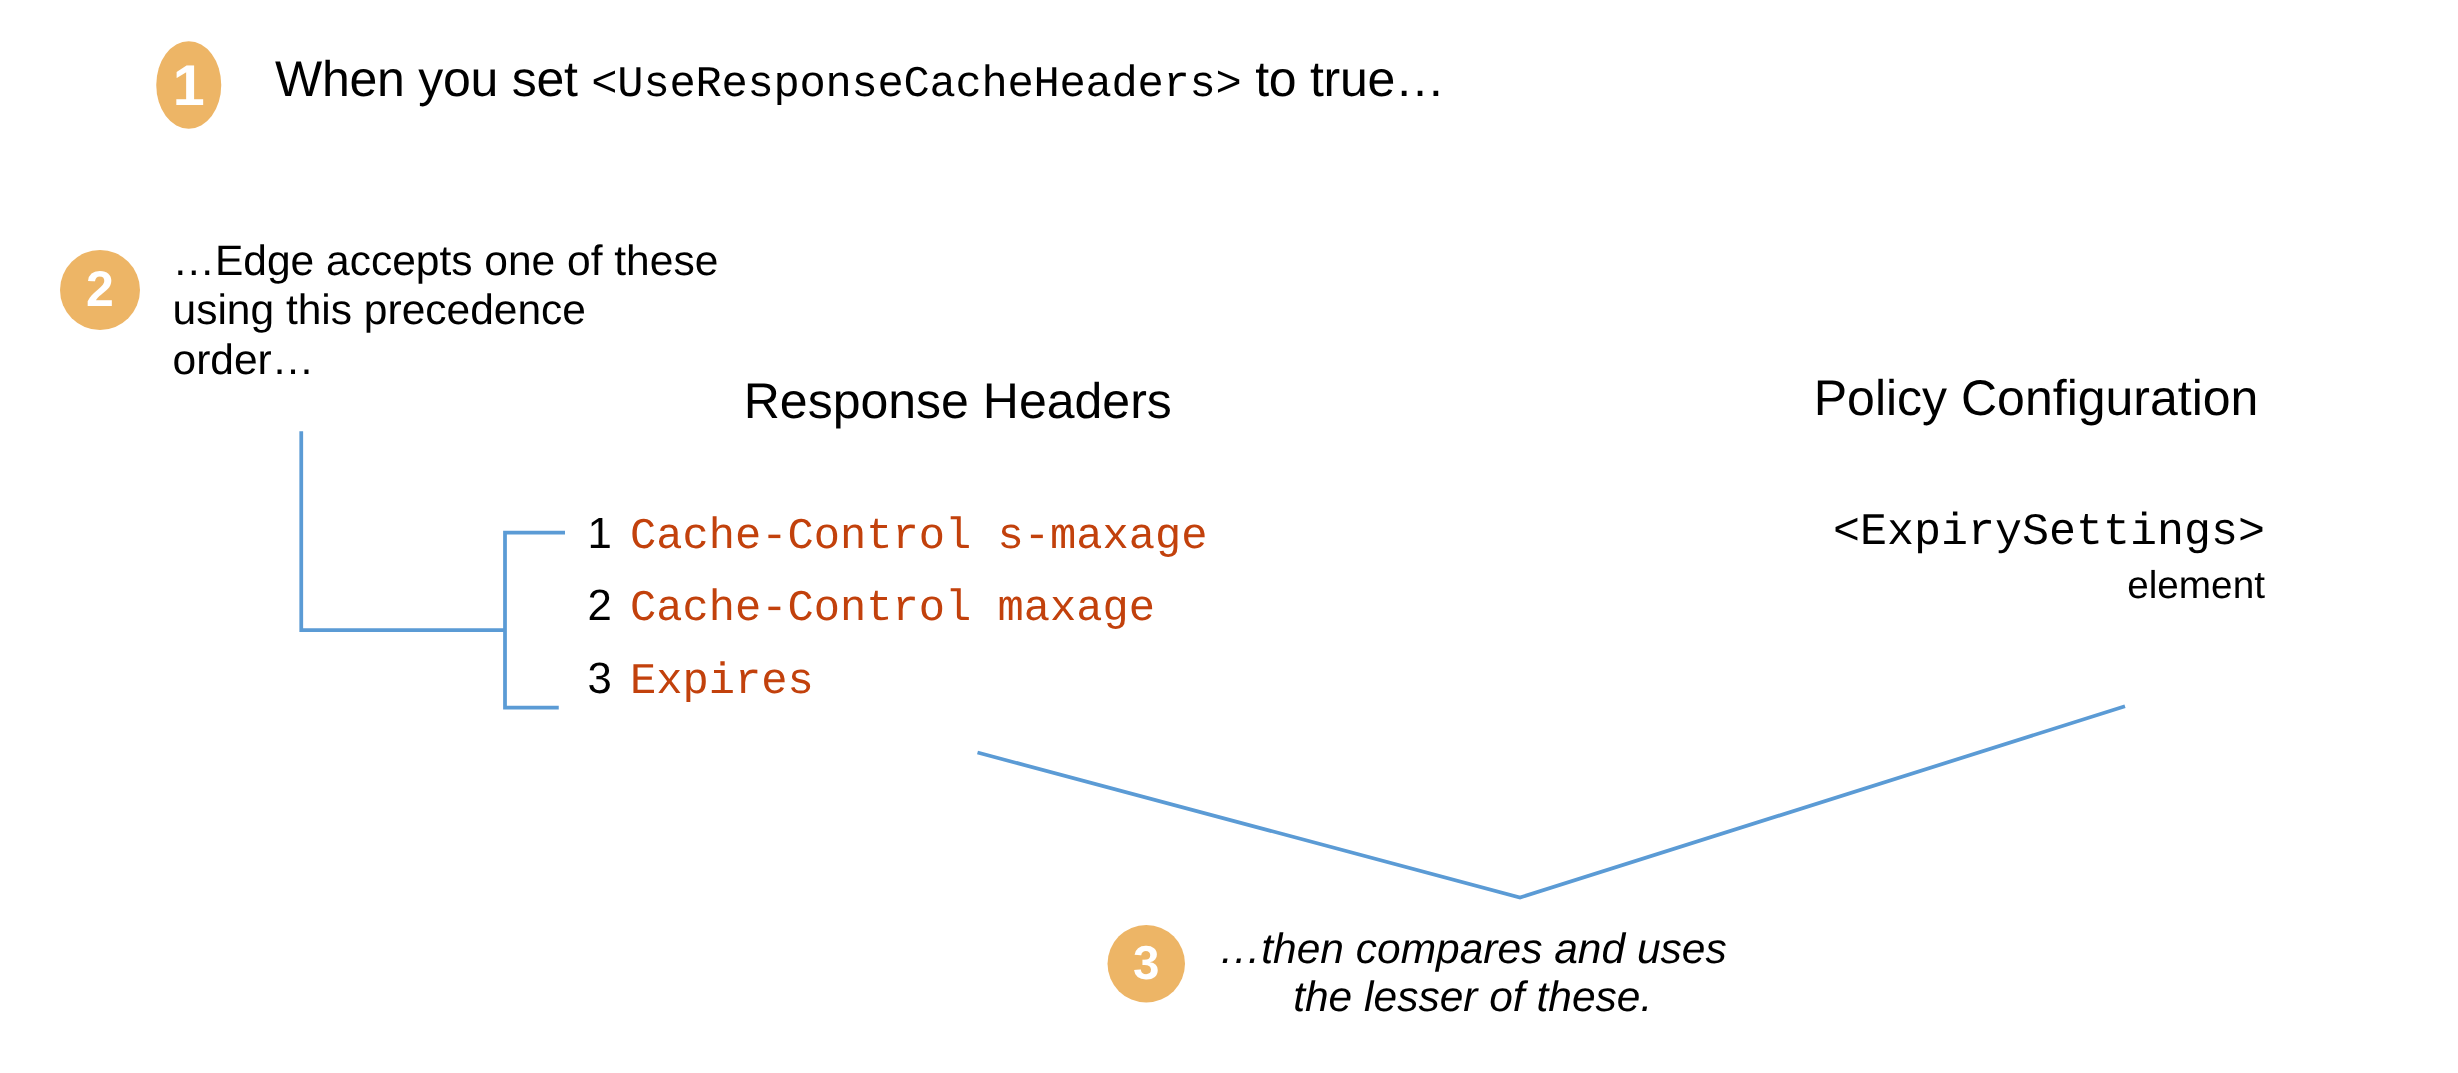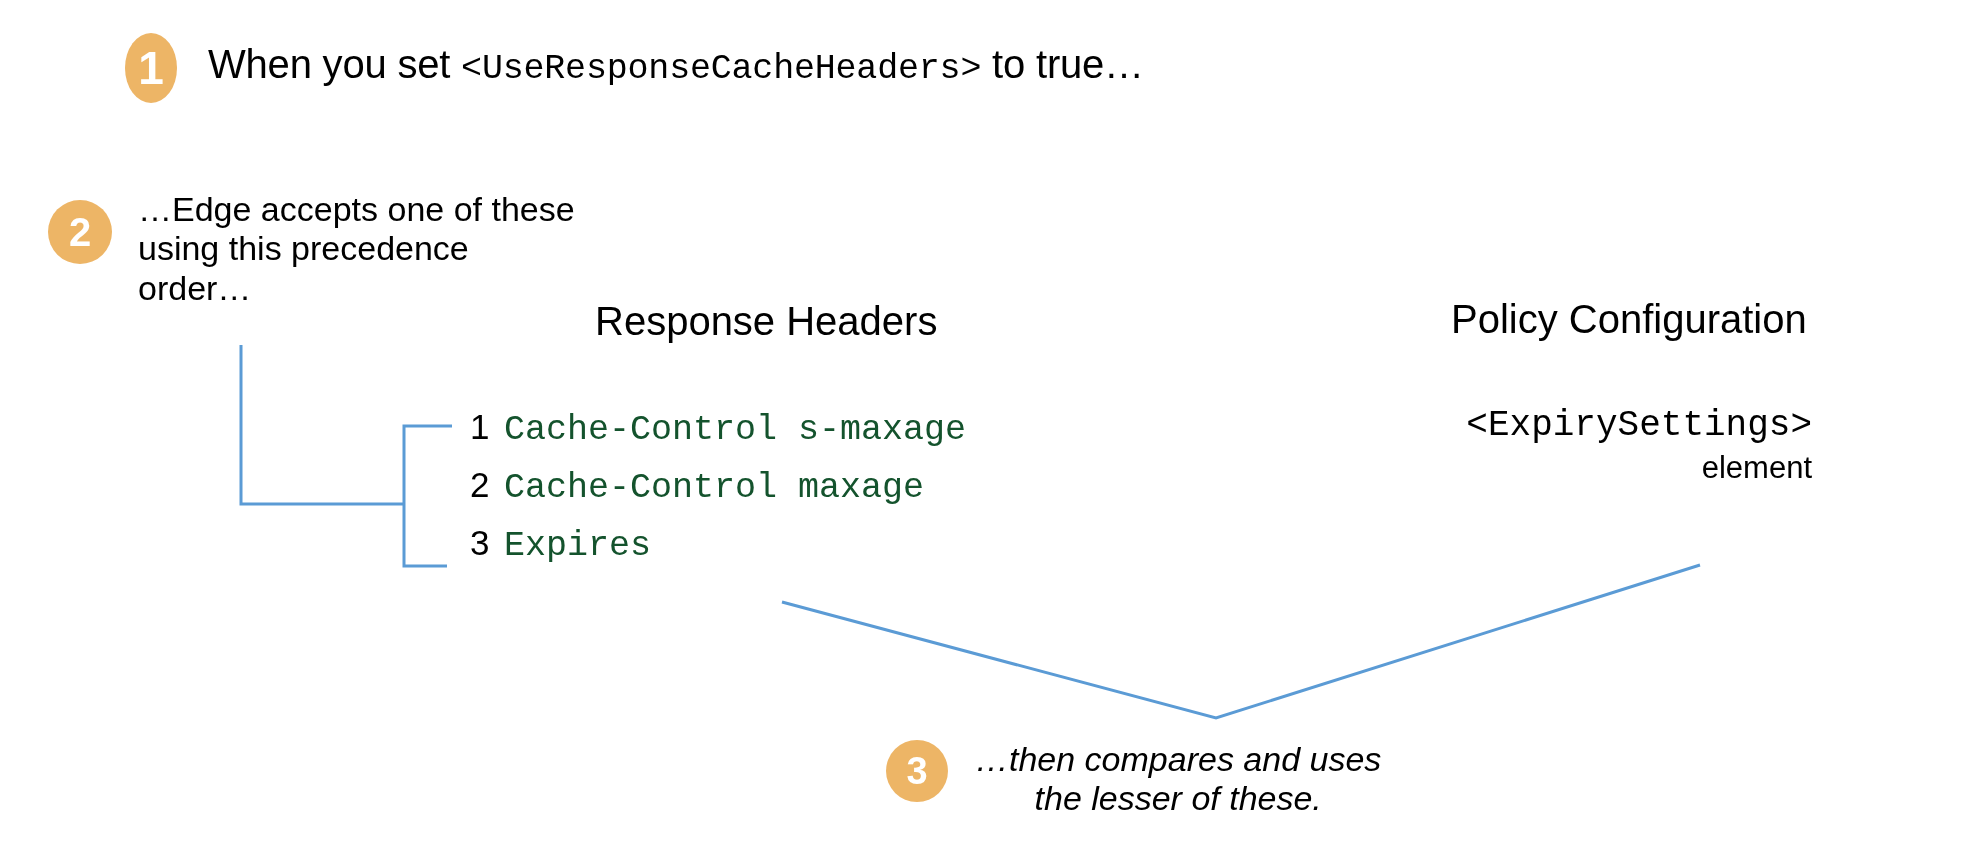--- a/index.html
+++ b/index.html
@@ -45,21 +45,21 @@
   }
   #badge-3 {
     left: 886px; top: 740px;
     width: 62px; height: 62px;
     border-radius: 50%;
     font-size: 38px;
   }
 
   
   .callout-1 {
-    left: 208px; top: 42px;
+    left: 220px; top: 42px;
     font-size: 40px;
     letter-spacing: -0.2px;
     white-space: nowrap;
   }
   .callout-1 .mono {
     font-family: "Liberation Mono", "DejaVu Sans Mono", monospace;
     font-size: 35px;
   }
   .callout-2 {
     left: 138px; top: 190px;
@@ -96,21 +96,21 @@
   }
   .list-num {
     width: 34px;
     font-family: "Liberation Sans", sans-serif;
     font-size: 35px;
     color: #000;
   }
   .list-val {
     font-family: "Liberation Mono", "DejaVu Sans Mono", monospace;
     font-size: 35px;
-    color: #14532d;
+    color: #c2410c;
   }
 
   
   #policy-element {
     left: 1432px; top: 405px;
     width: 380px;
     text-align: right;
   }
   #policy-element .mono-el {
     display: block;

